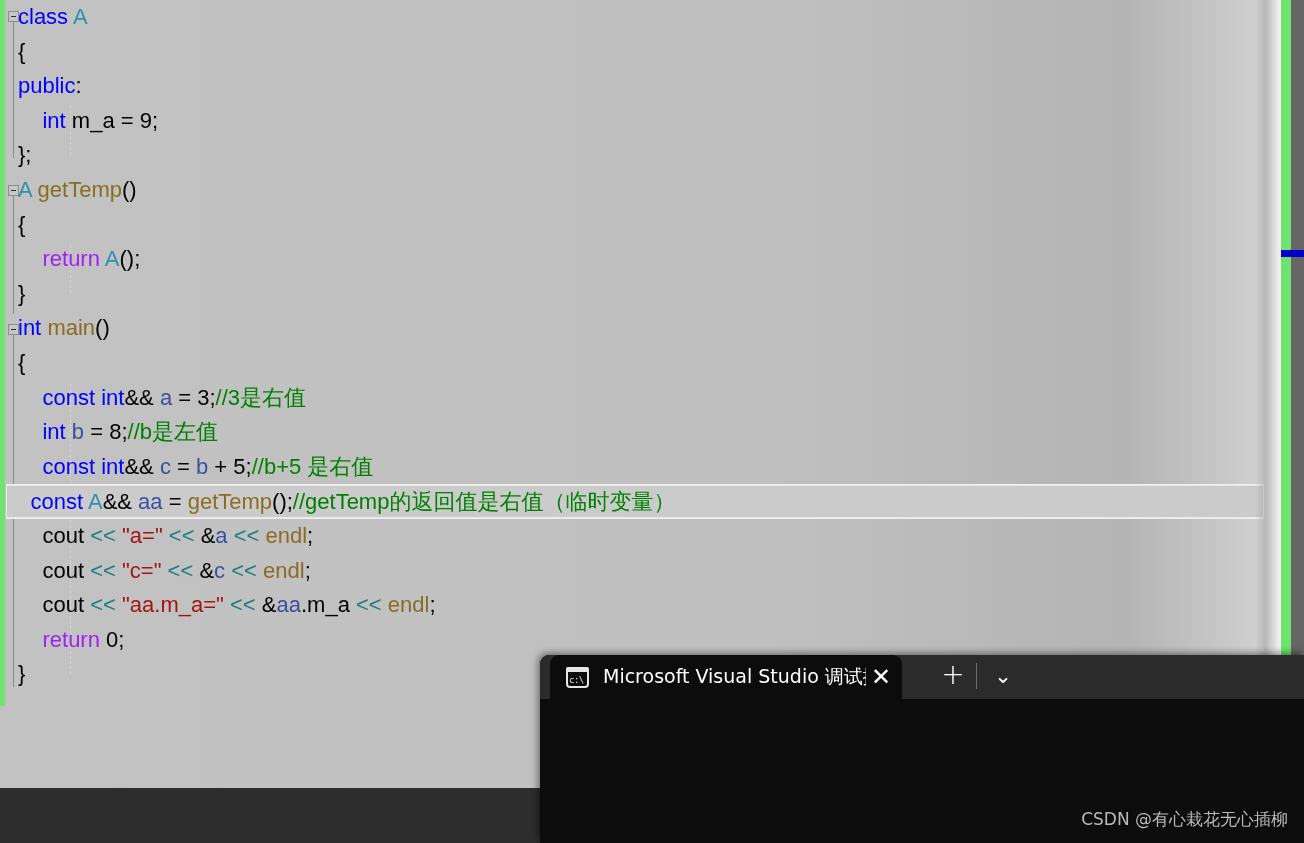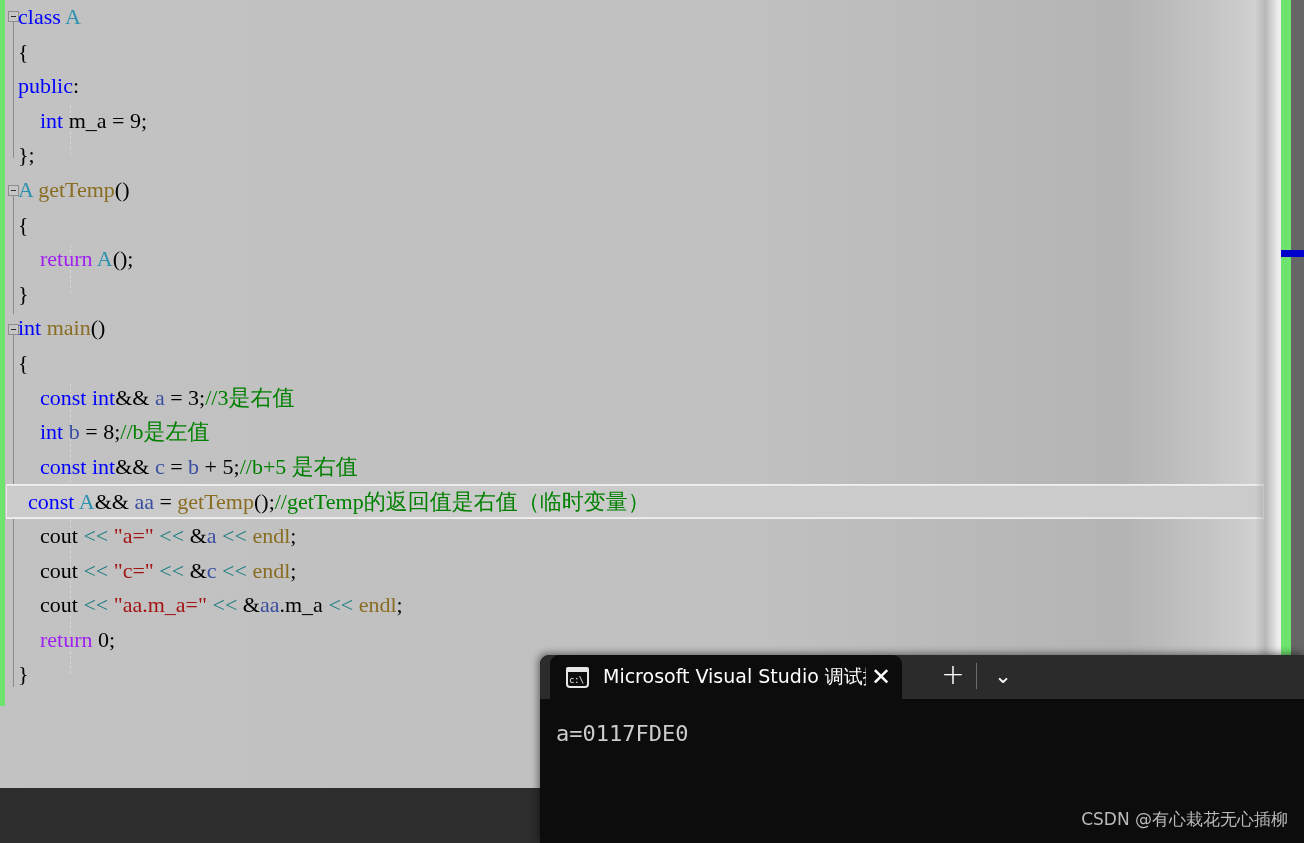--- a/index.html
+++ b/index.html
@@ -70,21 +70,21 @@
     position: absolute;
     width: 0;
     border-left: 1px dashed #d5d5d5;
   }
 
   
   #code {
     position: absolute;
     left: 0; top: 0;
     width: 100%;
-    font-family: Liberation Serif, serif;
+    font-family: Liberation Sans, sans-serif;
     font-size: 22px;
     line-height: 34.6px;
     white-space: pre;
     color: #000;
   }
   .line {
     position: relative;
     height: 34.6px;
     padding-left: 18px;
     box-sizing: border-box;
@@ -319,18 +319,18 @@
         </div>
         <div id="term-tab-title">Microsoft Visual Studio 调试挄</div>
         <div id="term-close">✕</div>
       </div>
 
       <div id="term-newtab">+</div>
       <div id="term-divider"></div>
       <div id="term-dropdown">⌄</div>
     </div>
 
-    <div id="term-body"><div>a=0117FDE0</div></div>
+    <div id="term-body"></div>
 
     <div id="watermark">CSDN @有心栽花无心插柳</div>
   </div>
 
 </div>
 
 </body></html>

